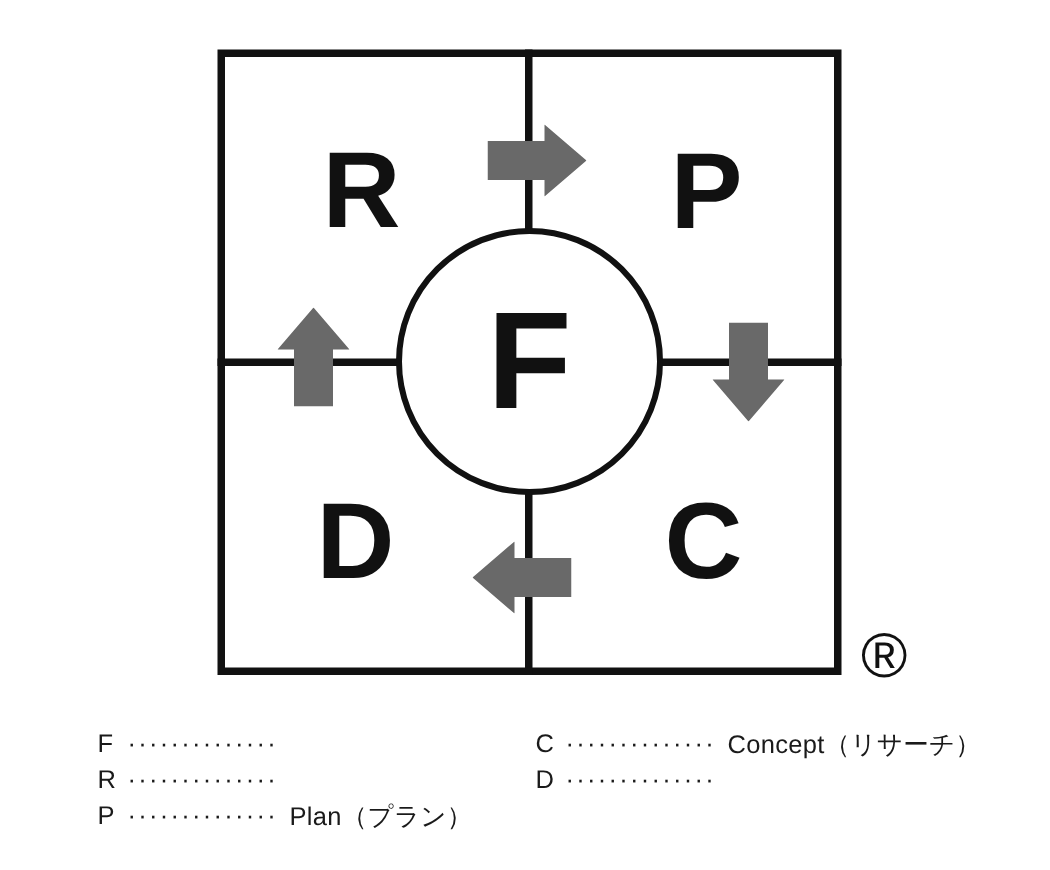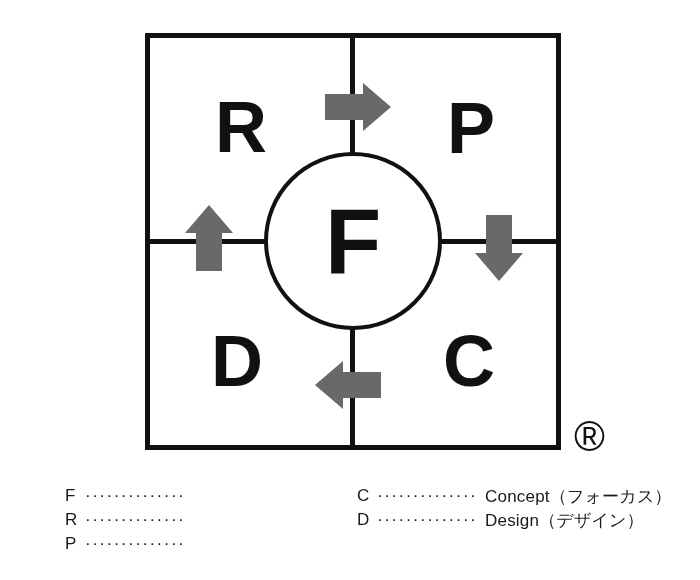--- a/index.html
+++ b/index.html
@@ -161,29 +161,29 @@
         <span class="legend-key">F</span>
         <span class="legend-leader">················</span>
       </div>
       <div class="legend-row">
         <span class="legend-key">R</span>
         <span class="legend-leader">················</span>
       </div>
       <div class="legend-row">
         <span class="legend-key">P</span>
         <span class="legend-leader">················</span>
+        <span class="legend-label">Plan（プラン）</span>
       </div>
     </div>
     <div class="legend-col legend-col-right">
       <div class="legend-row">
         <span class="legend-key">C</span>
         <span class="legend-leader">················</span>
-        <span class="legend-label">Concept（フォーカス）</span>
+        <span class="legend-label">Concept（リサーチ）</span>
       </div>
       <div class="legend-row">
         <span class="legend-key">D</span>
         <span class="legend-leader">················</span>
-        <span class="legend-label">Design（デザイン）</span>
       </div>
     </div>
   </div>
 
 </div>
 
 </body></html>

